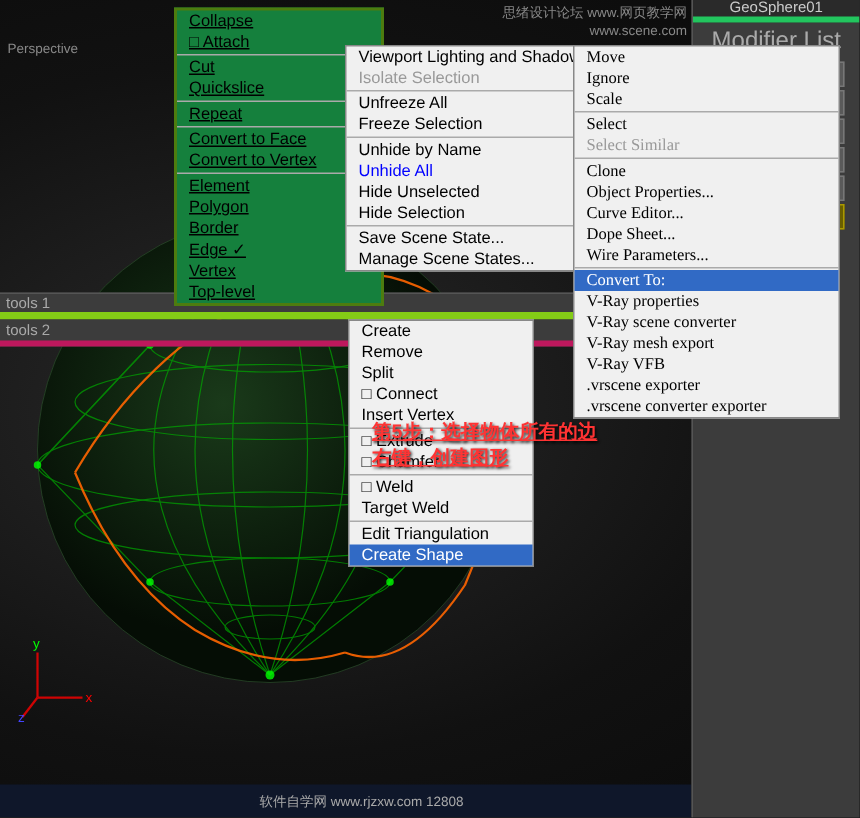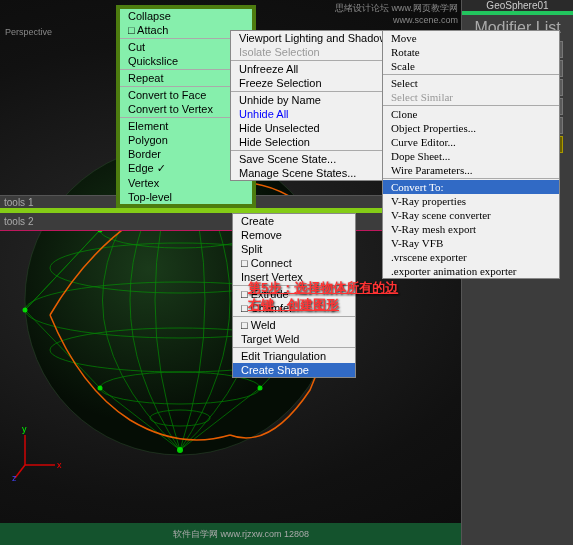--- a/index.html
+++ b/index.html
@@ -184,24 +184,25 @@
       font-size: 10px;
       margin-top: 3px;
     }
 
     
     .context-menu-left {
       position: absolute;
       top: 0;
       left: 116px;
       width: 140px;
-      background: #86efac;
-      border: 4px solid #4d7c0f;
+      background: #15803d;
+      border: 2px solid #4d7c0f;
       z-index: 20;
       font-size: 11px;
+      text-decoration: underline;
     }
 
     .ctx-item {
       padding: 1px 8px;
       color: #000;
       cursor: pointer;
       white-space: nowrap;
     }
 
     .ctx-item.grayed {
@@ -268,21 +269,21 @@
       z-index: 5;
     }
 
     .tools-bar-2 {
       position: absolute;
       top: 213px;
       left: 0;
       width: 461px;
       height: 18px;
       background: #3c3c3c;
-      border-bottom: 1px solid #be185d;
+      border-bottom: 4px solid #be185d;
       display: flex;
       align-items: center;
       justify-content: space-between;
       padding: 0 4px;
       z-index: 5;
     }
 
     .tools-label {
       color: #aaa;
       font-size: 10px;
@@ -304,21 +305,21 @@
       text-decoration: underline;
     }
 
     
     .logo-bar {
       position: absolute;
       bottom: 0;
       left: 0;
       width: 461px;
       height: 22px;
-      background: #14532d;
+      background: #0f172a;
       display: flex;
       align-items: center;
       justify-content: center;
       z-index: 5;
       padding-left: 21px;
     }
 
     .logo-text {
       color: #aaa;
       font-size: 9px;
@@ -522,38 +523,38 @@
   <div class="ctx-separator"></div>
   <div class="ctx-item"><span>□</span> Weld</div>
   <div class="ctx-item">Target Weld</div>
   <div class="ctx-separator"></div>
   <div class="ctx-item">Edit Triangulation</div>
   <div class="ctx-item highlighted">Create Shape</div>
 </div>
 
 <div style="position:absolute; top:30px; left:382px; width:178px; background:#f0f0f0; border:1px solid #888; z-index:20; font-size:11px;font-family:Liberation Serif, serif;">
   <div class="ctx-item">Move</div>
-  <div class="ctx-item">Rotate</div>
+  <div class="ctx-item">Ignore</div>
   <div class="ctx-item">Scale</div>
   <div class="ctx-separator"></div>
   <div class="ctx-item">Select</div>
   <div class="ctx-item grayed">Select Similar</div>
   <div class="ctx-separator"></div>
   <div class="ctx-item">Clone</div>
   <div class="ctx-item">Object Properties...</div>
   <div class="ctx-item">Curve Editor...</div>
   <div class="ctx-item">Dope Sheet...</div>
   <div class="ctx-item">Wire Parameters...</div>
   <div class="ctx-separator"></div>
   <div class="ctx-item highlighted">Convert To:</div>
   <div class="ctx-item">V-Ray properties</div>
   <div class="ctx-item">V-Ray scene converter</div>
   <div class="ctx-item">V-Ray mesh export</div>
   <div class="ctx-item">V-Ray VFB</div>
   <div class="ctx-item">.vrscene exporter</div>
-  <div class="ctx-item">.exporter animation exporter</div>
+  <div class="ctx-item">.vrscene converter exporter</div>
 </div>
 
 <div class="annotation-text">第5步：选择物体所有的边<br>右键，创建图形</div>
 
 <div class="logo-bar">
   <span class="logo-text">软件自学网 www.rjzxw.com  12808</span>
 </div>
 
 </body></html>

